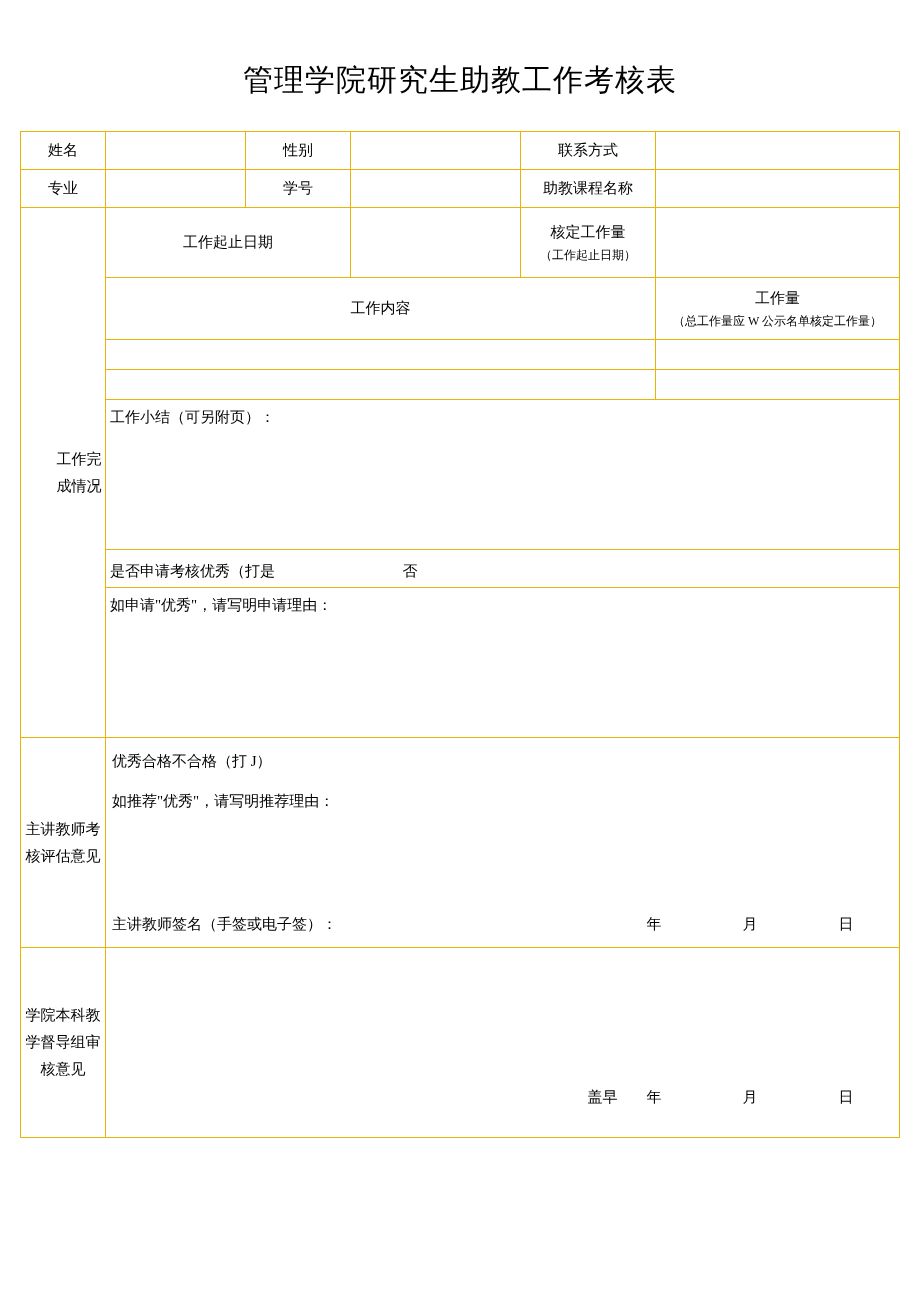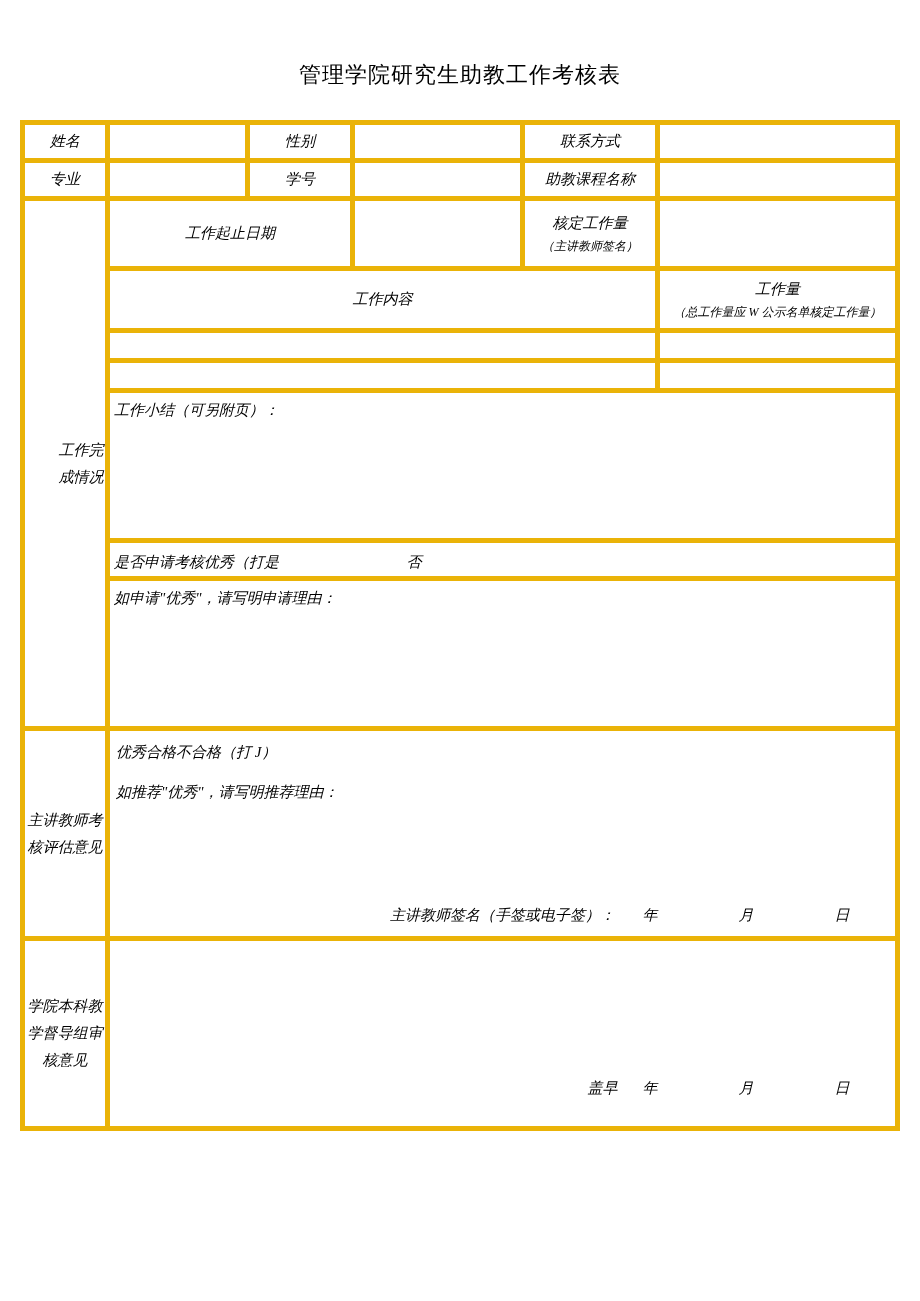--- a/index.html
+++ b/index.html
@@ -5,38 +5,37 @@
     * { box-sizing: border-box; margin: 0; padding: 0; }
     body {
       font-family: "SimSun", "宋体", serif;
       background: #fff;
       padding: 60px 20px;
       width: 920px;
       margin: 0 auto;
     }
     h1 {
       text-align: center;
-      font-size: 22px;
+      font-size: 30px;
       font-weight: normal;
       margin-bottom: 30px;
       letter-spacing: 1px;
     }
     table {
       border-collapse: collapse;
       width: 100%;
       table-layout: fixed;
     }
     td {
-      border: 5px solid #eab308;
+      border: 1px solid #eab308;
       font-size: 15px;
       text-align: center;
       vertical-align: middle;
       padding: 0;
       line-height: 1.5;
-      font-style: italic;
     }
     .row-h { height: 38px; }
     .row-work-period { height: 70px; }
     .row-content-header { height: 62px; padding-left: 43px; }
     .row-empty { height: 30px; }
     .row-summary { height: 150px; padding-left: 37px; }
     .row-apply { height: 38px; }
     .row-reason { height: 150px; }
     .row-teacher { height: 210px; }
     .row-committee { height: 190px; }
@@ -52,21 +51,20 @@
     }
     .date-line {
       position: absolute;
       bottom: 6px;
       right: 28px;
       font-size: 15px;
       letter-spacing: 2px;
     }
     .date-line span { display: inline-block; width: 48px; text-align: center; }
     .sig-line {
-      text-align: center;
       margin-top: 100px;
     }
     .stamp-line {
       text-align: center;
       margin-top: 110px;
       padding-left: 200px;
     }
     .col-label { width: 85px; }
     .col-val1 { width: 140px; }
     .col-label2 { width: 105px; }
@@ -107,21 +105,21 @@
     <td>助教课程名称</td>
     <td></td>
   </tr>
 
   <tr class="row-work-period">
     <td rowspan="7" style="line-height:1.8;padding-left:32px;">工作完成情况</td>
     <td colspan="2">工作起止日期</td>
     <td></td>
     <td>
       <span>核定工作量</span>
-      <span class="sub">（主讲教师签名）</span>
+      <span class="sub">（工作起止日期）</span>
     </td>
     <td></td>
   </tr>
 
   <tr class="row-content-header">
     <td colspan="4">
       <span>工作内容</span>
     </td>
     <td>
       <span>工作量</span>

